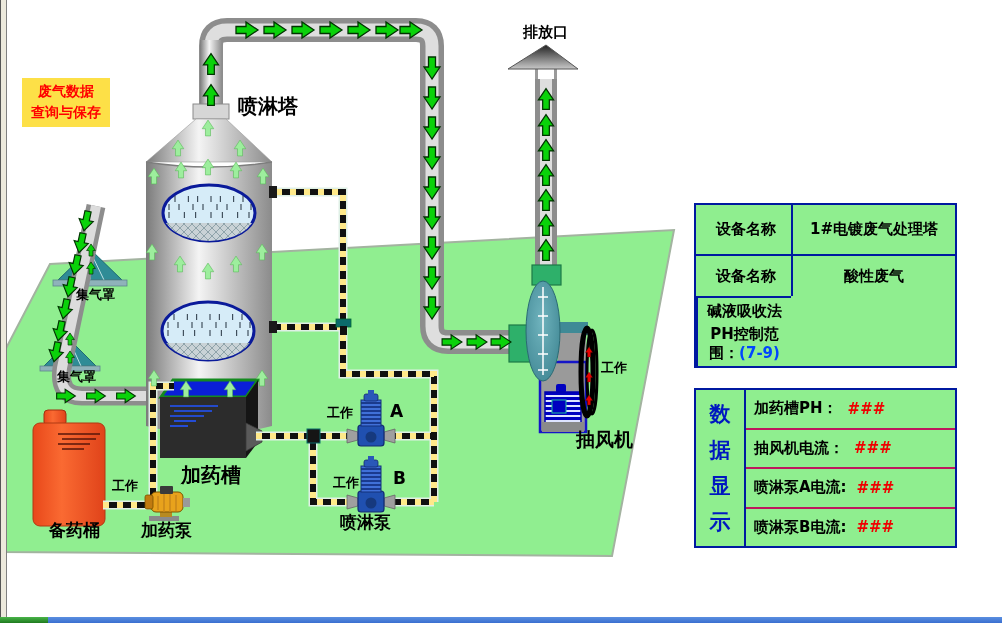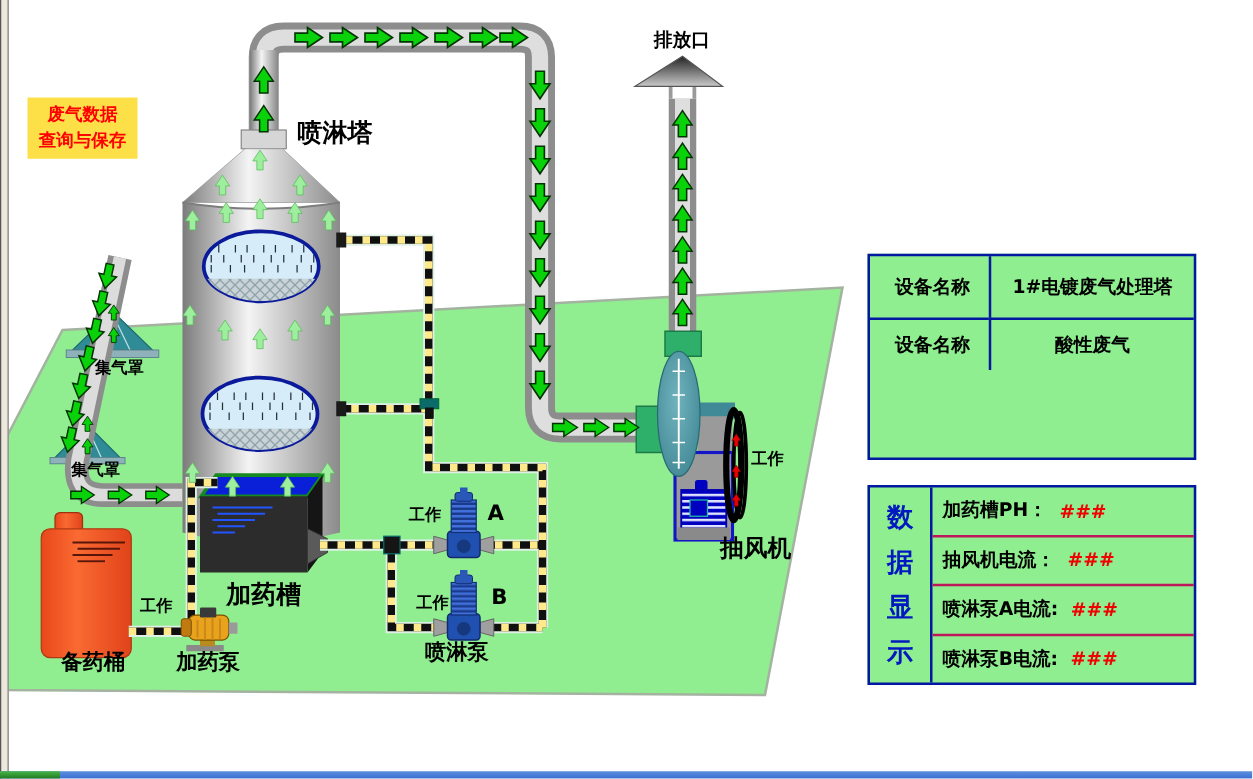--- a/index.html
+++ b/index.html
@@ -367,20 +367,26 @@
   <div class="lbl" style="left:112px;top:479px;font-size:13px;">工作</div>
   <div class="lbl" style="left:327px;top:406px;font-size:13px;">工作</div>
   <div class="lbl" style="left:333px;top:476px;font-size:13px;">工作</div>
   <div class="lbl" style="left:601px;top:361px;font-size:13px;">工作</div>
 
   <div id="info-table" class="grn-table">
     <div class="cell lab r0">设备名称</div>
     <div class="cell val r0">1#电镀废气处理塔</div>
     <div class="cell lab">设备名称</div>
     <div class="cell val">酸性废气</div>
+    <div class="cell val">
+      <span class="two-line">
+        <span>碱液吸收法</span>
+        <span><span>PH控制范围：</span><span class="blue-range">(7-9)</span></span>
+      </span>
+    </div>
   </div>
 
   <div id="data-table" class="grn-table">
     <div class="vtitle">
       <span>数</span>
       <span>据</span>
       <span>显</span>
       <span>示</span>
     </div>
     <div class="rows">

